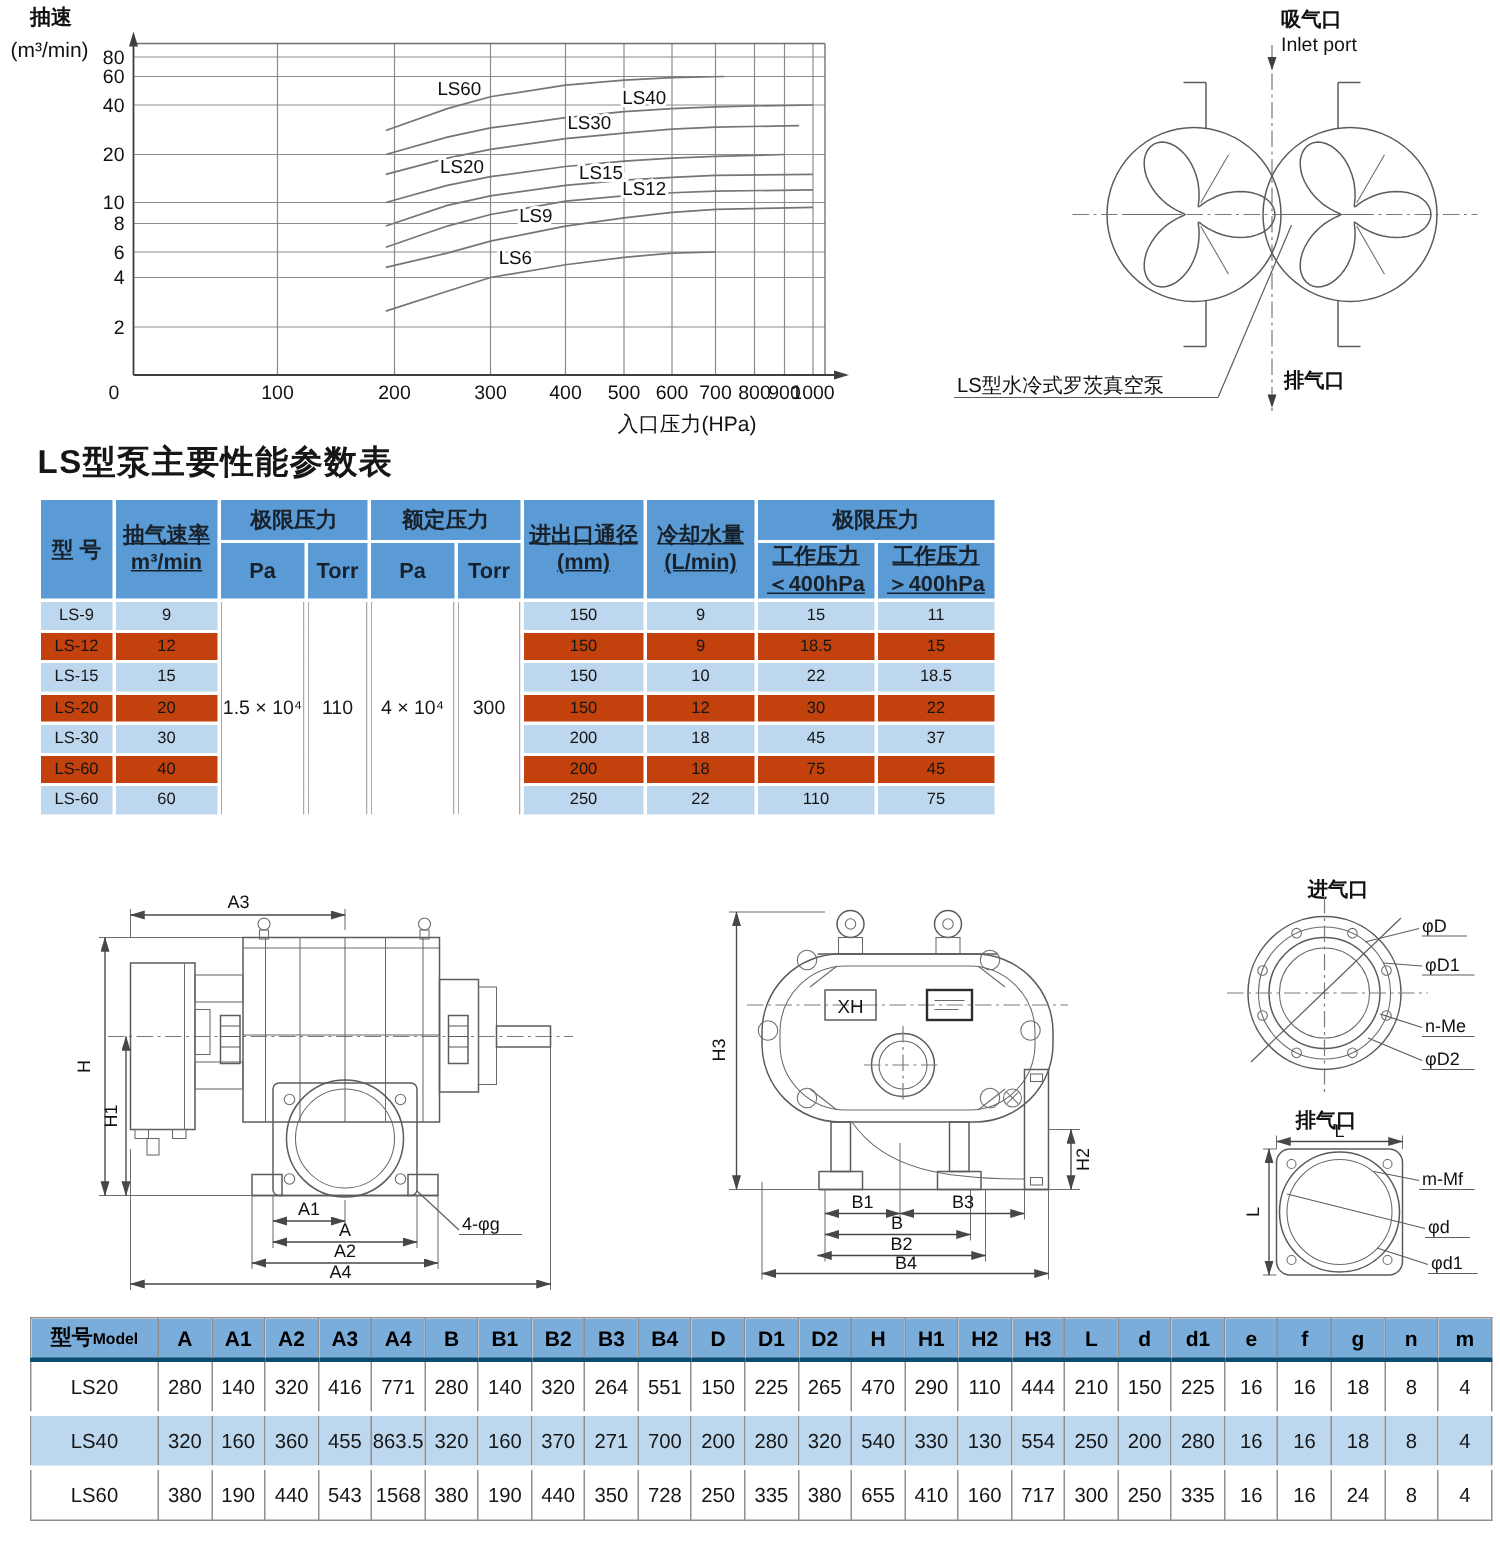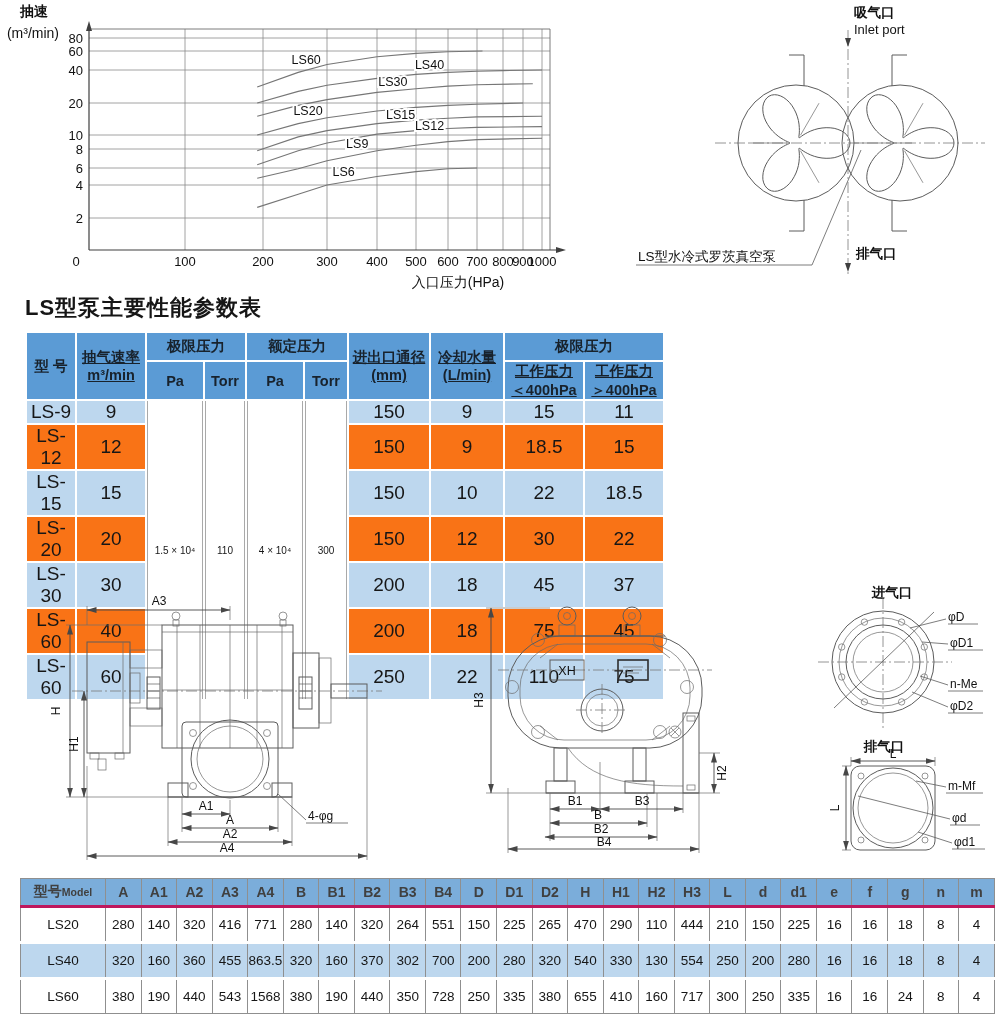--- a/index.html
+++ b/index.html
@@ -33,30 +33,30 @@
 
   
   #perf-title{position:absolute;left:25px;top:293px;font-size:22px;font-weight:bold;letter-spacing:1px;color:#161616;}
 
   
   #perf-table{position:absolute;left:25px;top:331px;width:638px;border-collapse:collapse;table-layout:fixed;}
   #perf-table th,#perf-table td{border:2px solid #fff;text-align:center;vertical-align:middle;padding:0;overflow:hidden;}
   #perf-table thead th{background:#5b9bd5;color:#18222c;font-size:14.5px;font-weight:bold;}
   #perf-table thead tr:first-child th{height:27px;}
   #perf-table thead tr:last-child th{height:37px;}
-  #perf-table td{font-size:19px;height:18.5px;color:#161616;}
+  #perf-table td{font-size:11px;height:18.5px;color:#161616;}
   #perf-table tr.rb td{background:#bdd7ee;}
-  #perf-table tr.rw td{background:#f97316;}
-  #perf-table td.mg{background:#fff !important;font-size:10px;box-shadow:inset 1px 0 #a9a9a9,inset -1px 0 #a9a9a9;}
+  #perf-table tr.rw td{background:#c2410c;}
+  #perf-table td.mg{background:#fff !important;font-size:13px;box-shadow:inset 1px 0 #a9a9a9,inset -1px 0 #a9a9a9;}
   .two span{display:block;line-height:1.25;text-decoration:underline;}
 
   
   #dim-table{position:absolute;left:20px;top:878px;width:975px;border-collapse:collapse;table-layout:fixed;}
   #dim-table th,#dim-table td{border:1px solid #8f8f8f;text-align:center;vertical-align:middle;padding:0;overflow:hidden;}
-  #dim-table thead th{background:#7badda;color:#404040;font-size:14px;font-weight:bold;height:26px;border-top:1px solid #8f8f8f;border-bottom:3px solid #be185d;}
+  #dim-table thead th{background:#7badda;color:#000000;font-size:14px;font-weight:bold;height:26px;border-top:1px solid #8f8f8f;border-bottom:3px solid #0c4a6e;}
   #dim-table tbody td,#dim-table tbody th{font-size:13.5px;font-weight:normal;height:33px;border-top:3px solid #fff;border-bottom:3px solid #fff;background:#fff;color:#161616;}
   #dim-table tbody tr.rb td,#dim-table tbody tr.rb th{background:#bdd7ee;}
   #dim-table tbody tr:last-child td,#dim-table tbody tr:last-child th{border-bottom:1px solid #8f8f8f;}
   #dim-table .men{font-size:10.5px;font-weight:bold;}
 </style>
 </head>
 <body>
 
 <div id="page">
 
@@ -580,21 +580,21 @@
         <tr class="rb">
           <th>LS40</th>
           <td>320</td>
           <td>160</td>
           <td>360</td>
           <td>455</td>
           <td>863.5</td>
           <td>320</td>
           <td>160</td>
           <td>370</td>
-          <td>302</td>
+          <td>271</td>
           <td>700</td>
           <td>200</td>
           <td>280</td>
           <td>320</td>
           <td>540</td>
           <td>330</td>
           <td>130</td>
           <td>554</td>
           <td>250</td>
           <td>200</td>

